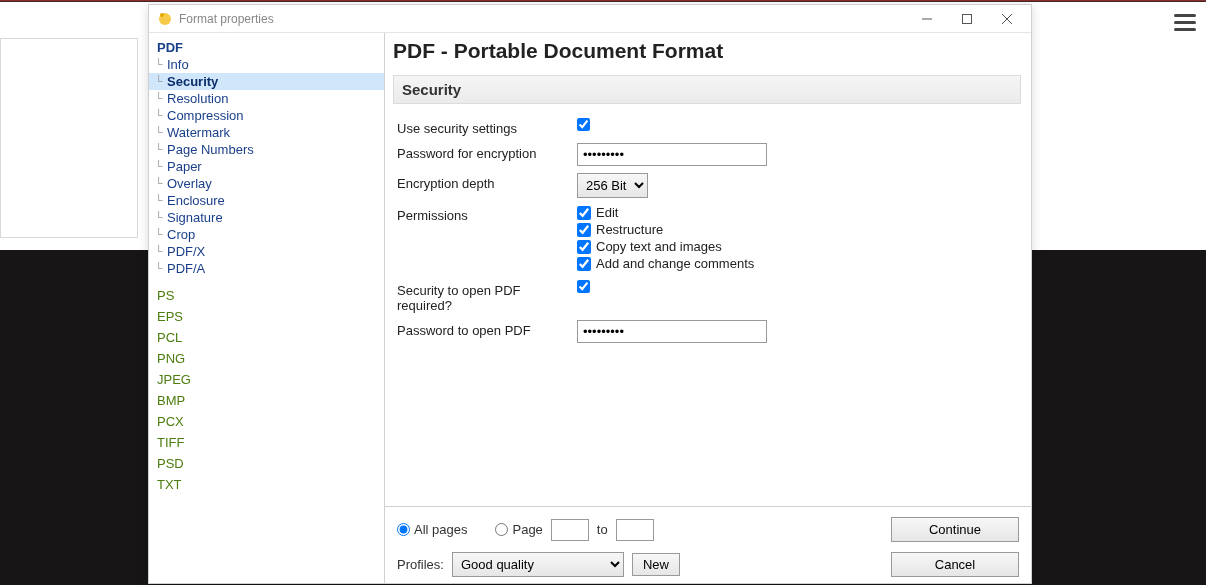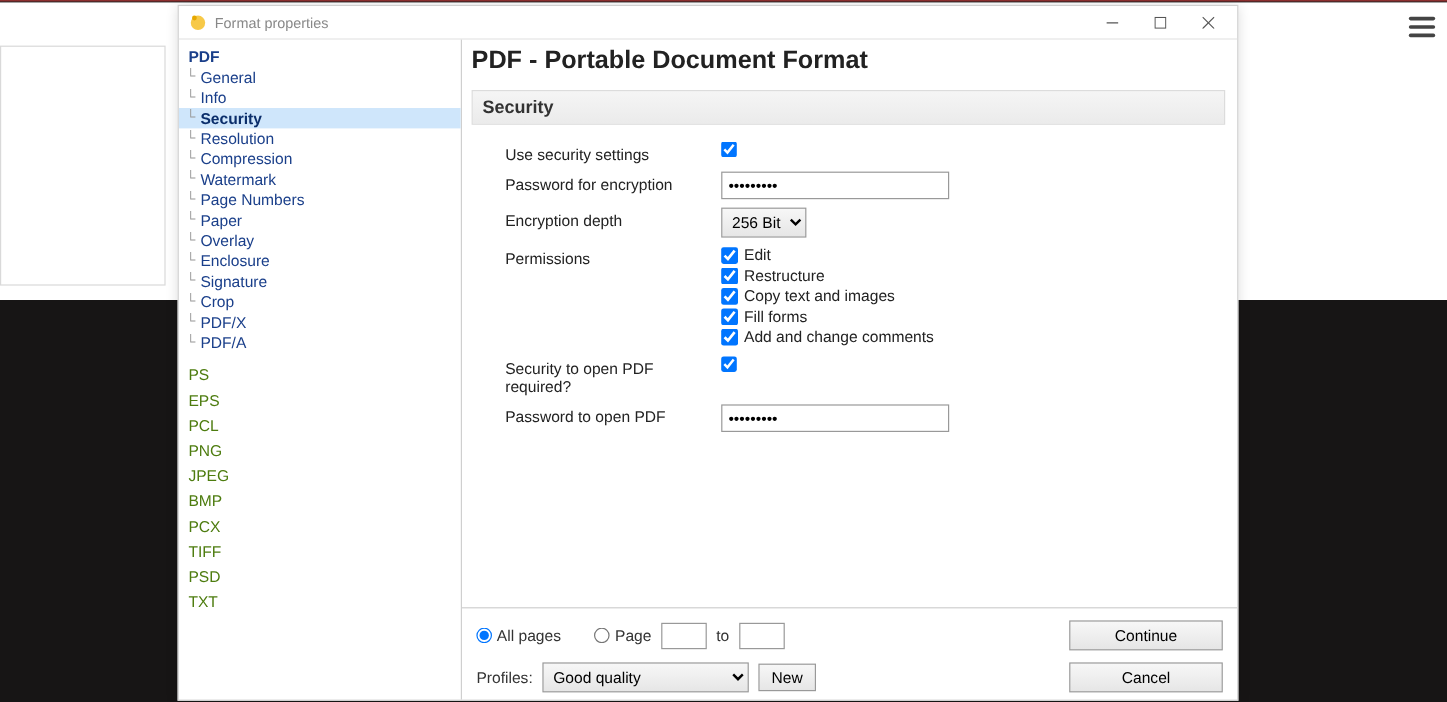--- a/index.html
+++ b/index.html
@@ -152,21 +152,21 @@
       font-weight: bold;
       color: #333;
       background: linear-gradient(#f5f5f5, #ebebeb);
       border: 1px solid #dcdcdc;
       padding: 5px 8px;
       margin-bottom: 14px;
     }
     .form-row {
       display: flex;
       align-items: flex-start;
-      margin: 7px 0 7px 28px;
+      margin: 7px 0 7px 4px;
       font-size: 13px;
       color: #222;
     }
     .form-row .lab {
       width: 180px;
       padding-top: 3px;
     }
     .form-row .val {
       flex: 1;
     }
@@ -264,21 +264,20 @@
             <line x1="0" y1="0" x2="10" y2="10"></line>
             <line x1="10" y1="0" x2="0" y2="10"></line>
           </svg>
       </div>
     </div>
   </div>
 
   <div class="body">
     <div class="tree" id="tree">
         <div class="tree-root">PDF</div>
-        <div class="tree-child">General</div>
         <div class="tree-child">Info</div>
         <div class="tree-child active">Security</div>
         <div class="tree-child">Resolution</div>
         <div class="tree-child">Compression</div>
         <div class="tree-child">Watermark</div>
         <div class="tree-child">Page Numbers</div>
         <div class="tree-child">Paper</div>
         <div class="tree-child">Overlay</div>
         <div class="tree-child">Enclosure</div>
         <div class="tree-child">Signature</div>
@@ -334,24 +333,20 @@
               <div class="chk-line">
                 <input type="checkbox" checked="" style="">
                 <span>Restructure</span>
               </div>
               <div class="chk-line">
                 <input type="checkbox" checked="" style="">
                 <span>Copy text and images</span>
               </div>
               <div class="chk-line">
                 <input type="checkbox" checked="" style="">
-                <span>Fill forms</span>
-              </div>
-              <div class="chk-line">
-                <input type="checkbox" checked="" style="">
                 <span>Add and change comments</span>
               </div>
             </div>
         </div>
 
         <div class="form-row">
           <div class="lab">Security to open PDF required?</div>
           <div class="val">
             <input type="checkbox" checked="" style="">
           </div>

